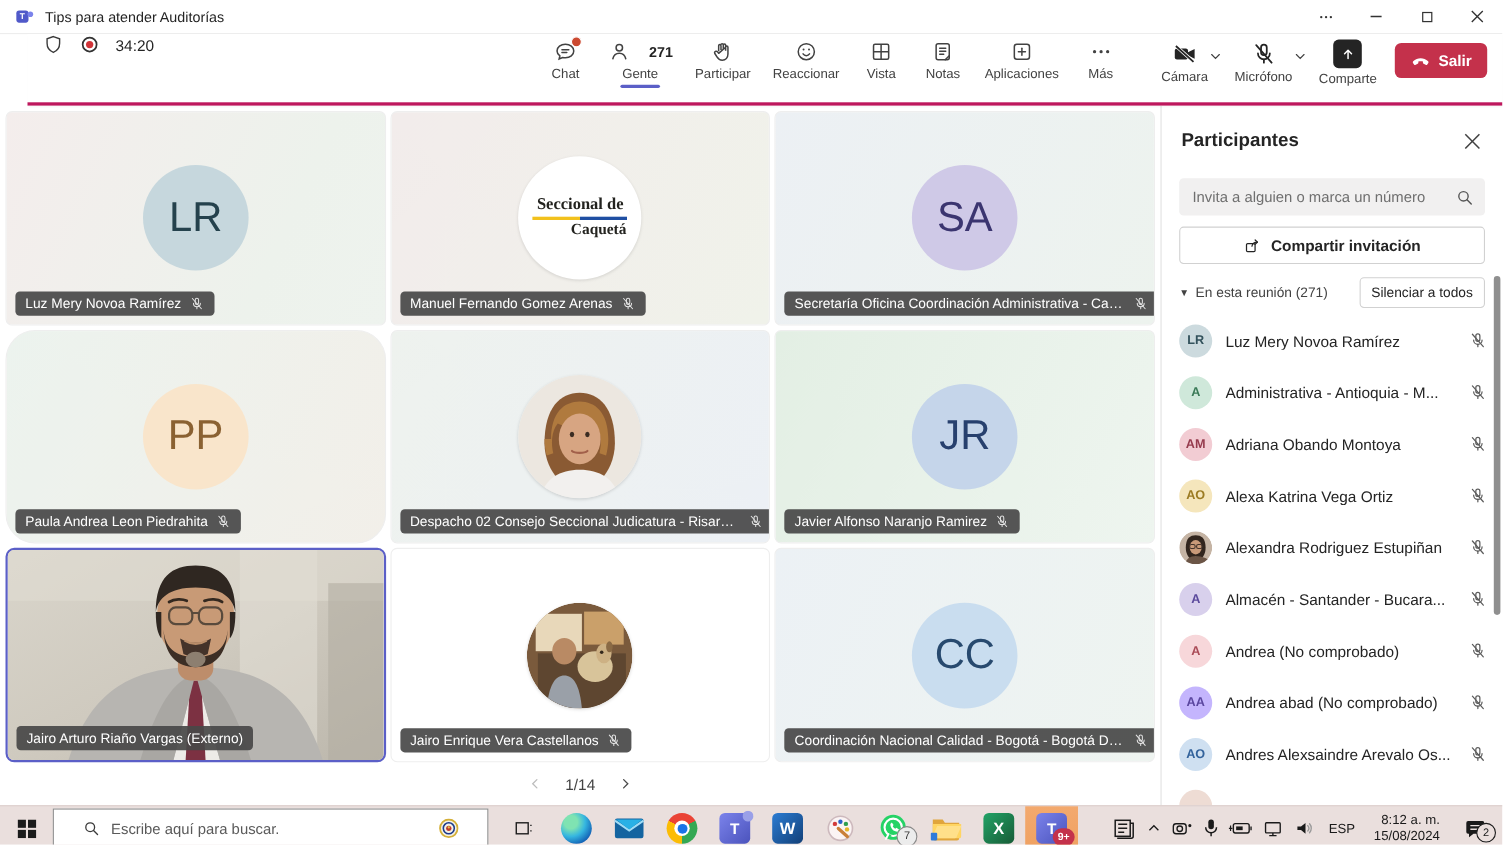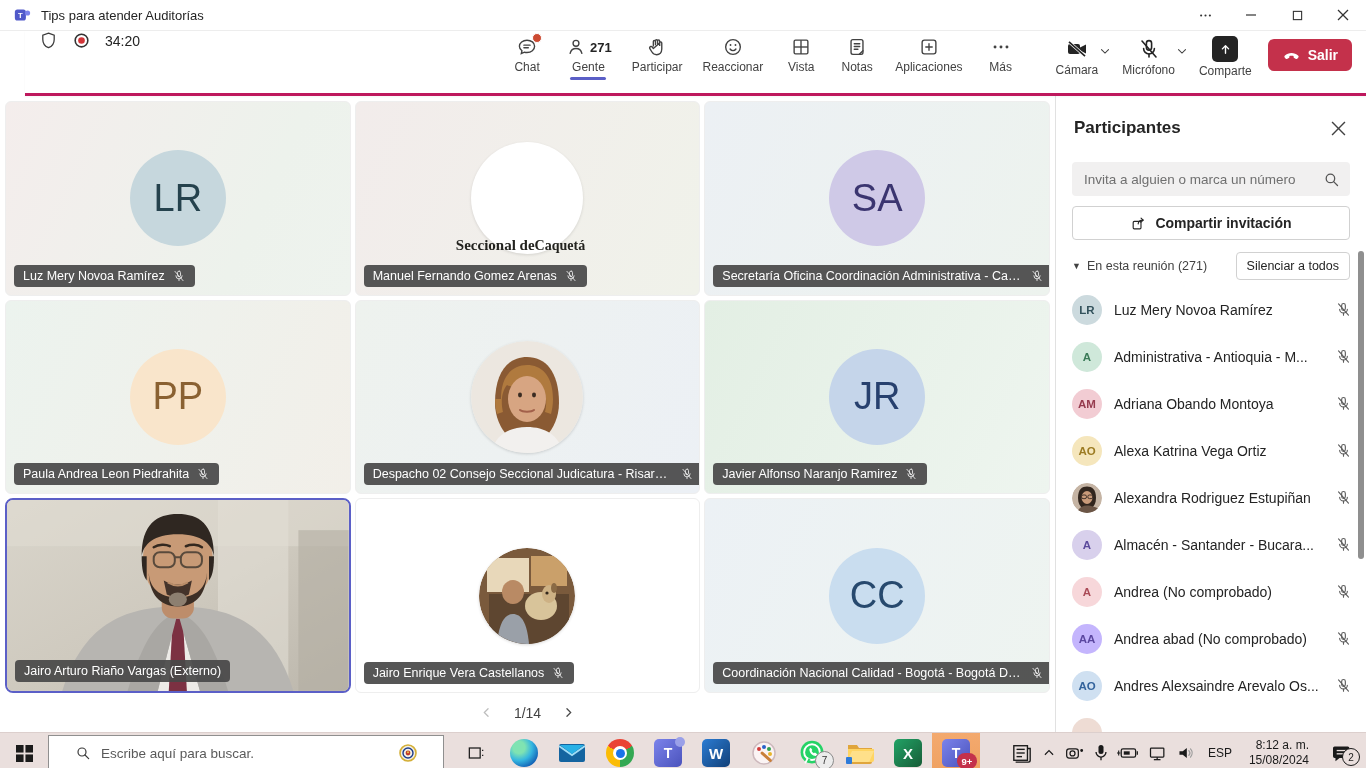--- a/index.html
+++ b/index.html
@@ -11,49 +11,49 @@
   .tb-appicon{margin:0 10px 0 14px;}
   .tb-title{font-size:13px;color:#242424;}
   .tb-controls{margin-left:auto;display:flex;height:100%;}
   .tb-btn{width:46px;display:flex;align-items:center;justify-content:center;color:#333;}
   
   .toolbar{height:62px;display:flex;align-items:flex-start;background:#fff;border-bottom:3px solid #be185d;box-shadow:0 1px 2px rgba(0,0,0,.04);padding:0 14px;position:relative;z-index:3;margin-left:25px;}
   .t-left{display:flex;align-items:center;gap:14px;}
   .timer{font-size:14px;color:#242424;}
   .t-center{margin-left:auto;display:flex;align-items:flex-start;gap:6px;}
   .tab{display:flex;flex-direction:column;align-items:center;padding:4px 7px 0 7px;cursor:pointer;}
-  .tab-top{position:relative;display:flex;align-items:center;gap:3px;height:24px;color:#424242;}
+  .tab-top{position:relative;display:flex;align-items:center;gap:16px;height:24px;color:#424242;}
   .tab-label{font-size:12px;color:#424242;margin-top:1px;}
   .tab-underline{width:36px;height:3px;border-radius:2px;margin-top:3px;background:transparent;}
   .tab.active .tab-underline{background:#5b5fc7;}
   .tab-count{font-size:13px;font-weight:bold;color:#242424;}
   .red-dot{position:absolute;top:-2px;right:-4px;width:8px;height:8px;border-radius:50%;background:#cc4a31;border:1.5px solid #fff;}
   .t-right{margin-left:30px;display:flex;align-items:center;gap:10px;}
   .dev{display:flex;align-items:flex-start;}
   .dev-main{display:flex;flex-direction:column;align-items:center;padding-top:5px;}
   .dev-label{font-size:12px;color:#424242;margin-top:2px;}
   .chev{margin-top:12px;color:#424242;}
   .share-sq{width:26px;height:26px;border-radius:5px;background:#242424;display:flex;align-items:center;justify-content:center;}
   .leave-btn{display:flex;align-items:center;gap:7px;background:#c4314b;color:#fff;border-radius:6px;height:32px;padding:0 14px;font-size:14px;font-weight:bold;margin-left:6px;cursor:pointer;}
   
   .main{display:flex;height:636px;}
   .stage{flex:1;min-width:0;display:flex;flex-direction:column;background:#fff;}
   .grid{flex:1;display:grid;grid-template-columns:repeat(3,1fr);grid-template-rows:repeat(3,1fr);gap:4px;padding:5px 5px 0 5px;}
   .tile{position:relative;border-radius:6px;overflow:hidden;display:flex;align-items:center;justify-content:center;border:1px solid #eee;}
   .tile:nth-child(1){background:linear-gradient(115deg,#f4edec,#edf2ec 70%,#eef3ee);}
   .tile:nth-child(2){background:linear-gradient(115deg,#f2eceb,#f0f2ea);}
   .tile:nth-child(3){background:linear-gradient(115deg,#ecf0f4,#edf3ee);}
-  .tile:nth-child(4){background:linear-gradient(115deg,#ecf3ee,#f2efe9);}
+  .tile:nth-child(4){background:linear-gradient(115deg,#ecf3ee,#f2efe9);border-radius:27px;}
   .tile:nth-child(5){background:linear-gradient(115deg,#eef2ee,#ecf0f5);}
   .tile:nth-child(6){background:linear-gradient(115deg,#e3efe4,#eef5ef);}
   .tile:nth-child(7){background:linear-gradient(115deg,#f4eeee,#efecec);}
   .tile:nth-child(9){background:linear-gradient(115deg,#ecf1f5,#eef4f0);}
   .tile.active{border:2px solid #5b5fc7;border-radius:8px;}
   .avatar-lg{width:96px;height:96px;border-radius:50%;display:flex;align-items:center;justify-content:center;font-size:38px;}
-  .logo-circle{width:112px;height:112px;border-radius:50%;background:#fff;box-shadow:0 1px 3px rgba(0,0,0,.12);display:flex;flex-direction:row;align-items:flex-end;justify-content:center;font-family:"Liberation Serif","DejaVu Serif",serif;color:#23231f;}
+  .logo-circle{width:112px;height:112px;border-radius:50%;background:#fff;box-shadow:0 1px 3px rgba(0,0,0,.12);display:flex;flex-direction:column;align-items:center;justify-content:center;font-family:"Liberation Serif","DejaVu Serif",serif;color:#23231f;}
   .logo-l1{font-size:15px;font-weight:bold;white-space:nowrap;}
   .logo-bar{width:86px;height:3px;margin:2px 0;background:linear-gradient(90deg,#f2c11c 0 50%,#1f4fa3 50% 100%);}
   .logo-l2{font-size:14px;font-weight:bold;align-self:flex-end;margin-right:14px;}
   .photo-circle{border-radius:50%;overflow:hidden;box-shadow:0 1px 3px rgba(0,0,0,.15);}
   .video-fill{position:absolute;inset:0;}
   .name-pill{position:absolute;left:8px;bottom:8px;display:flex;align-items:center;gap:7px;background:rgba(72,72,72,.92);color:#fff;border-radius:4px;padding:4px 9px;font-size:12.5px;max-width:calc(100% - 22px);}
   .name-pill span{white-space:nowrap;overflow:hidden;text-overflow:ellipsis;}
   .name-pill .micoff{color:#e4e4e4;flex:0 0 auto;}
   .pager{height:39px;display:flex;align-items:center;justify-content:center;gap:16px;}
   .pg-btn{display:flex;align-items:center;justify-content:center;width:22px;height:22px;cursor:pointer;}

